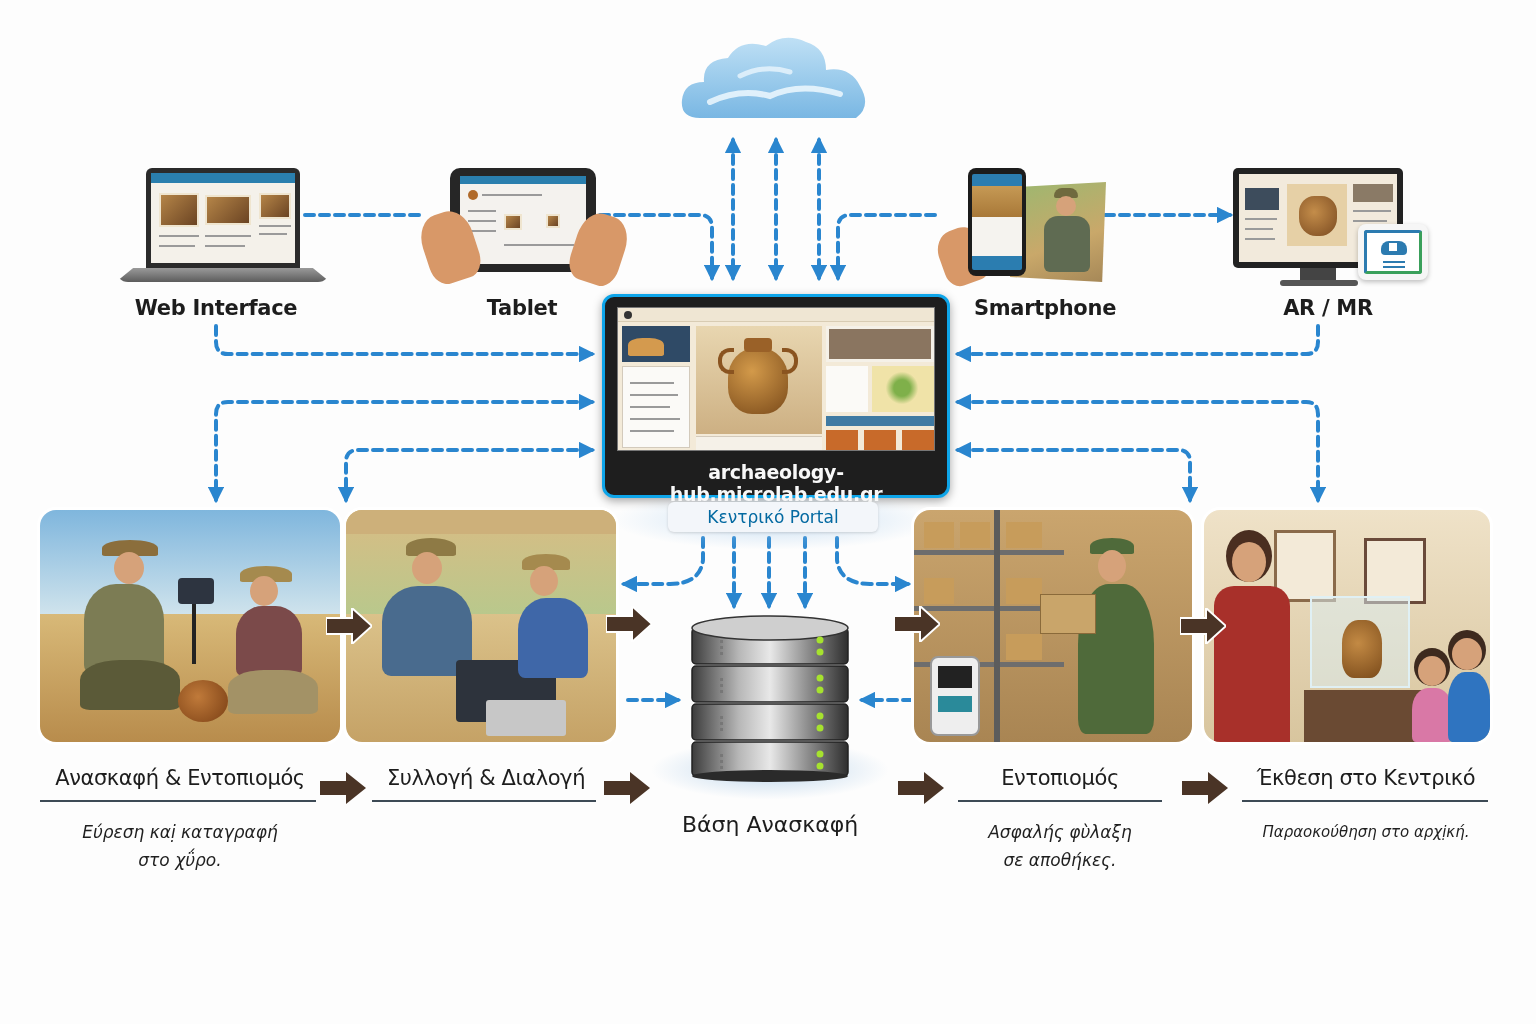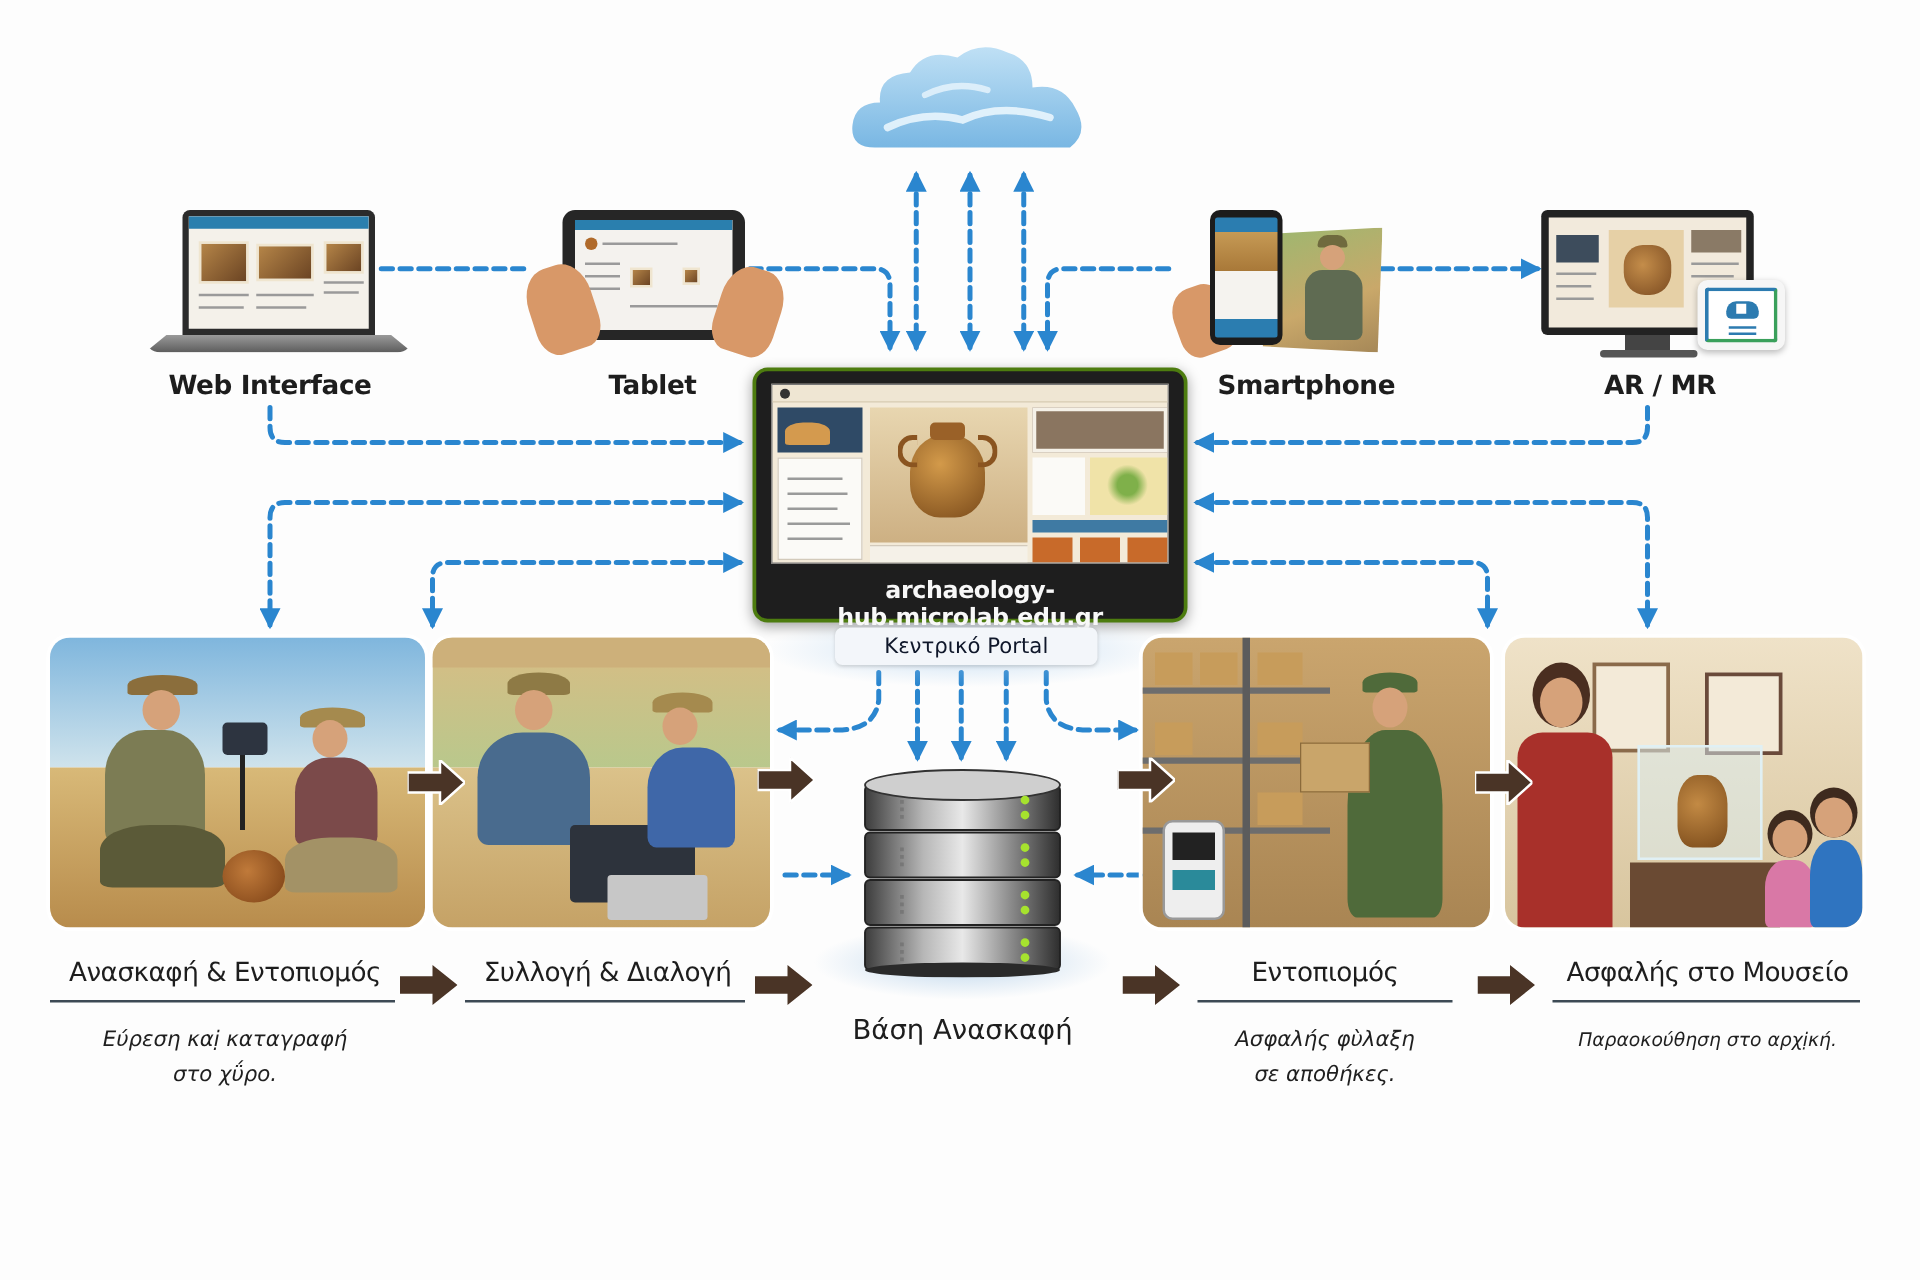--- a/index.html
+++ b/index.html
@@ -33,24 +33,24 @@
   .monitor-screen { width: 100%; height: 100%; background: #f2eadc; position: relative; overflow: hidden; }
   .monitor-neck { position: absolute; left: 1300px; top: 268px; width: 36px; height: 14px; background: #444; }
   .monitor-foot { position: absolute; left: 1280px; top: 280px; width: 78px; height: 6px; background: #555; border-radius: 3px; }
   .ar-badge { position: absolute; left: 1358px; top: 224px; width: 70px; height: 56px; background: #f6f6f6; border-radius: 8px; box-shadow: 0 2px 5px rgba(0,0,0,.25); padding: 6px; }
   .ar-badge-inner { width: 100%; height: 100%; border: 3px solid #2c7bb0; border-right-color: #3aa05b; border-bottom-color: #3aa05b; border-radius: 3px; position: relative; background: #fff; }
 
   
   .cloud { position: absolute; left: 680px; top: 32px; width: 192px; height: 90px; }
 
   
-  .portal { position: absolute; left: 602px; top: 294px; width: 348px; height: 204px; background: #1e1e1e; border-radius: 12px; border: 3px solid #4d7c0f; box-shadow: 0 3px 10px rgba(0,0,0,.35); padding: 10px 12px 0 12px; }
+  .portal { position: absolute; left: 602px; top: 294px; width: 348px; height: 204px; background: #1e1e1e; border-radius: 12px; border: 3px solid #0ea5e9; box-shadow: 0 3px 10px rgba(0,0,0,.35); padding: 10px 12px 0 12px; }
   .portal-screen { width: 100%; height: 144px; background: #f3ead8; position: relative; overflow: hidden; border: 1px solid #777; }
   .portal-url { color: #f8f8f8; font-weight: bold; font-size: 19px; text-align: center; margin-top: 10px; font-family: "DejaVu Sans", sans-serif; letter-spacing: -0.3px; }
-  .portal-caption { position: absolute; left: 668px; top: 502px; width: 210px; height: 30px; background: #f3f6fa; border-radius: 6px; box-shadow: 0 1px 3px rgba(0,0,0,.15); text-align: center; font-size: 17px; line-height: 30px; color: #0f172a; }
+  .portal-caption { position: absolute; left: 668px; top: 502px; width: 210px; height: 30px; background: #f3f6fa; border-radius: 6px; box-shadow: 0 1px 3px rgba(0,0,0,.15); text-align: center; font-size: 17px; line-height: 30px; color: #0369a1; }
   .portal-cloud-bg { position: absolute; left: 610px; top: 490px; width: 330px; height: 60px; background: radial-gradient(ellipse at center, rgba(160,200,235,.55), rgba(255,255,255,0) 70%); }
 
   
   .scene { position: absolute; top: 510px; height: 232px; border-radius: 16px; overflow: hidden; box-shadow: 0 0 0 3px #fff; }
   .scene .sky { position: absolute; left: 0; top: 0; width: 100%; height: 45%; }
   .scene .ground { position: absolute; left: 0; bottom: 0; width: 100%; height: 55%; }
   .figure { position: absolute; border-radius: 40% 40% 10% 10%; }
   .head { position: absolute; border-radius: 50%; background: #d6a27a; }
   .hat { position: absolute; border-radius: 50% 50% 10% 10%; }
 
@@ -394,18 +394,18 @@
 <div>
   <div class="step-title" style="left:950px;top:766px;width:220px;">Εντοπιομός</div>
   <div class="step-rule" style="left:958px;top:800px;width:204px;"></div>
   <div class="step-desc" style="left:950px;top:818px;width:220px;">
     <div>Ασφαλής φὺλαξη</div>
     <div>σε αποθήκες.</div>
   </div>
 </div>
 
 <div>
-  <div class="step-title" style="left:1236px;top:766px;width:260px;">Ασφαλής στο Μουσείο</div>
+  <div class="step-title" style="left:1236px;top:766px;width:260px;">Έκθεση στο Κεντρικό</div>
   <div class="step-rule" style="left:1242px;top:800px;width:246px;"></div>
   <div class="step-desc" style="left:1236px;top:818px;width:260px;font-size:15px;">
     <div>Παραοκούθηση στο αρχịκή.</div>
   </div>
 </div>
 
 </body></html>

